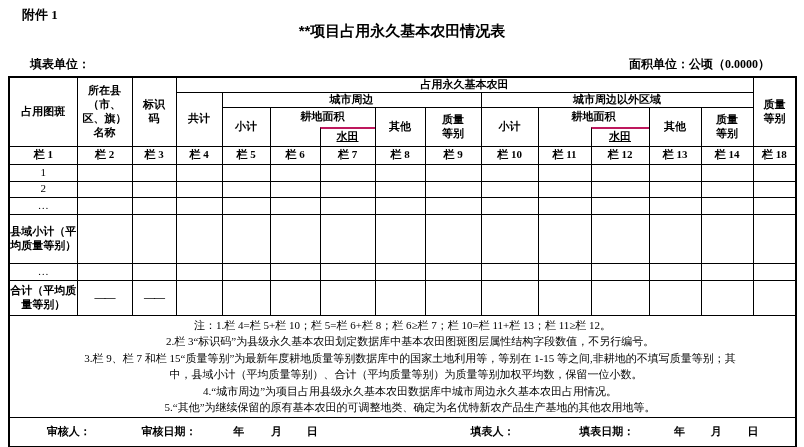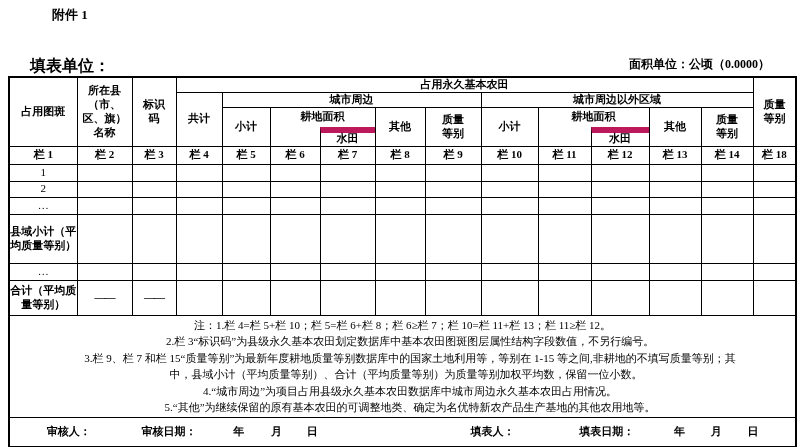--- a/index.html
+++ b/index.html
@@ -4,27 +4,27 @@
 <style>
   * { box-sizing: border-box; }
   html, body { margin: 0; padding: 0; }
   body {
     width: 804px; height: 447px; background: #ffffff; color: #000;
     font-family: "Liberation Serif", "DejaVu Serif", serif;
     overflow: hidden;
   }
   .page { position: relative; width: 804px; height: 447px; }
 
-  .attachment { position: absolute; left: 52px; top: 6px; font-size: 13px; font-weight: bold; }
+  .attachment { position: absolute; left: 22px; top: 6px; font-size: 13px; font-weight: bold; }
   .title {
     position: absolute; left: 0; top: 22px; width: 100%;
     text-align: center; font-weight: bold; font-size: 15px;
     font-family: "Liberation Sans", "DejaVu Sans", sans-serif;
   }
-  .unit-left  { position: absolute; left: 30px;  top: 56px; font-size: 16px; font-weight: bold; }
+  .unit-left  { position: absolute; left: 30px;  top: 56px; font-size: 12px; font-weight: bold; }
   .unit-right { position: absolute; right: 34px; top: 56px; font-size: 12px; font-weight: bold; }
 
   table.main {
     position: absolute; left: 8px; top: 76px; width: 787px;
     border-collapse: collapse; table-layout: fixed;
     border: 2px solid #000;
   }
   table.main td {
     border: 1px solid #000; padding: 0; text-align: center; vertical-align: middle;
     font-size: 11px; line-height: 1.25; overflow: hidden;
@@ -42,22 +42,22 @@
   tr.rCounty { height: 49px; }
   tr.rTotal { height: 35px; }
   tr.rNotes { height: 102px; }
   tr.rFooter { height: 30px; }
 
   td.arable { padding: 0; vertical-align: top; }
   .arable-top { height: 19px; display: flex; align-items: center; justify-content: center; font-weight: bold; }
   .arable-bottom { display: flex; height: 19px; }
   .arable-empty { flex: 1; }
   .paddy {
-    border-top: 6px solid #be185d; border-left: 1px solid #000;
-    display: flex; align-items: center; justify-content: center; font-weight: bold;
+    border-top: 2px solid #be185d; border-left: 1px solid #000;
+    display: flex; align-items: center; justify-content: center; font-weight: bold; text-decoration: underline;
   }
   .paddy.p7  { width: 55px; }
   .paddy.p12 { width: 58px; }
 
   td.notes-cell { text-align: left; vertical-align: top; padding: 2px 3px; font-size: 11.5px; }
   .note-line { line-height: 16.5px; white-space: nowrap; }
   .note-line.num   { margin-left: 15px; }
   .note-line.cont  { margin-left: 7px; }
 
   td.footer-cell { text-align: left; vertical-align: middle; padding-left: 28px; font-size: 12px; font-weight: bold; }
@@ -73,20 +73,21 @@
 
   .bold { font-weight: bold; }
   .dash-cell { font-weight: bold; letter-spacing: -1px; }
 </style>
 </head>
 <body>
 
 <div class="page">
 
   <div class="attachment">附件 1</div>
+  <div class="title">**项目占用永久基本农田情况表</div>
   <div class="unit-left">填表单位：</div>
   <div class="unit-right">面积单位：公顷（0.0000）</div>
 
   <table class="main">
     <colgroup>
       <col style="width:68px">
         <col style="width:55px">
         <col style="width:44px">
       <col style="width:46px">
         <col style="width:48px">

